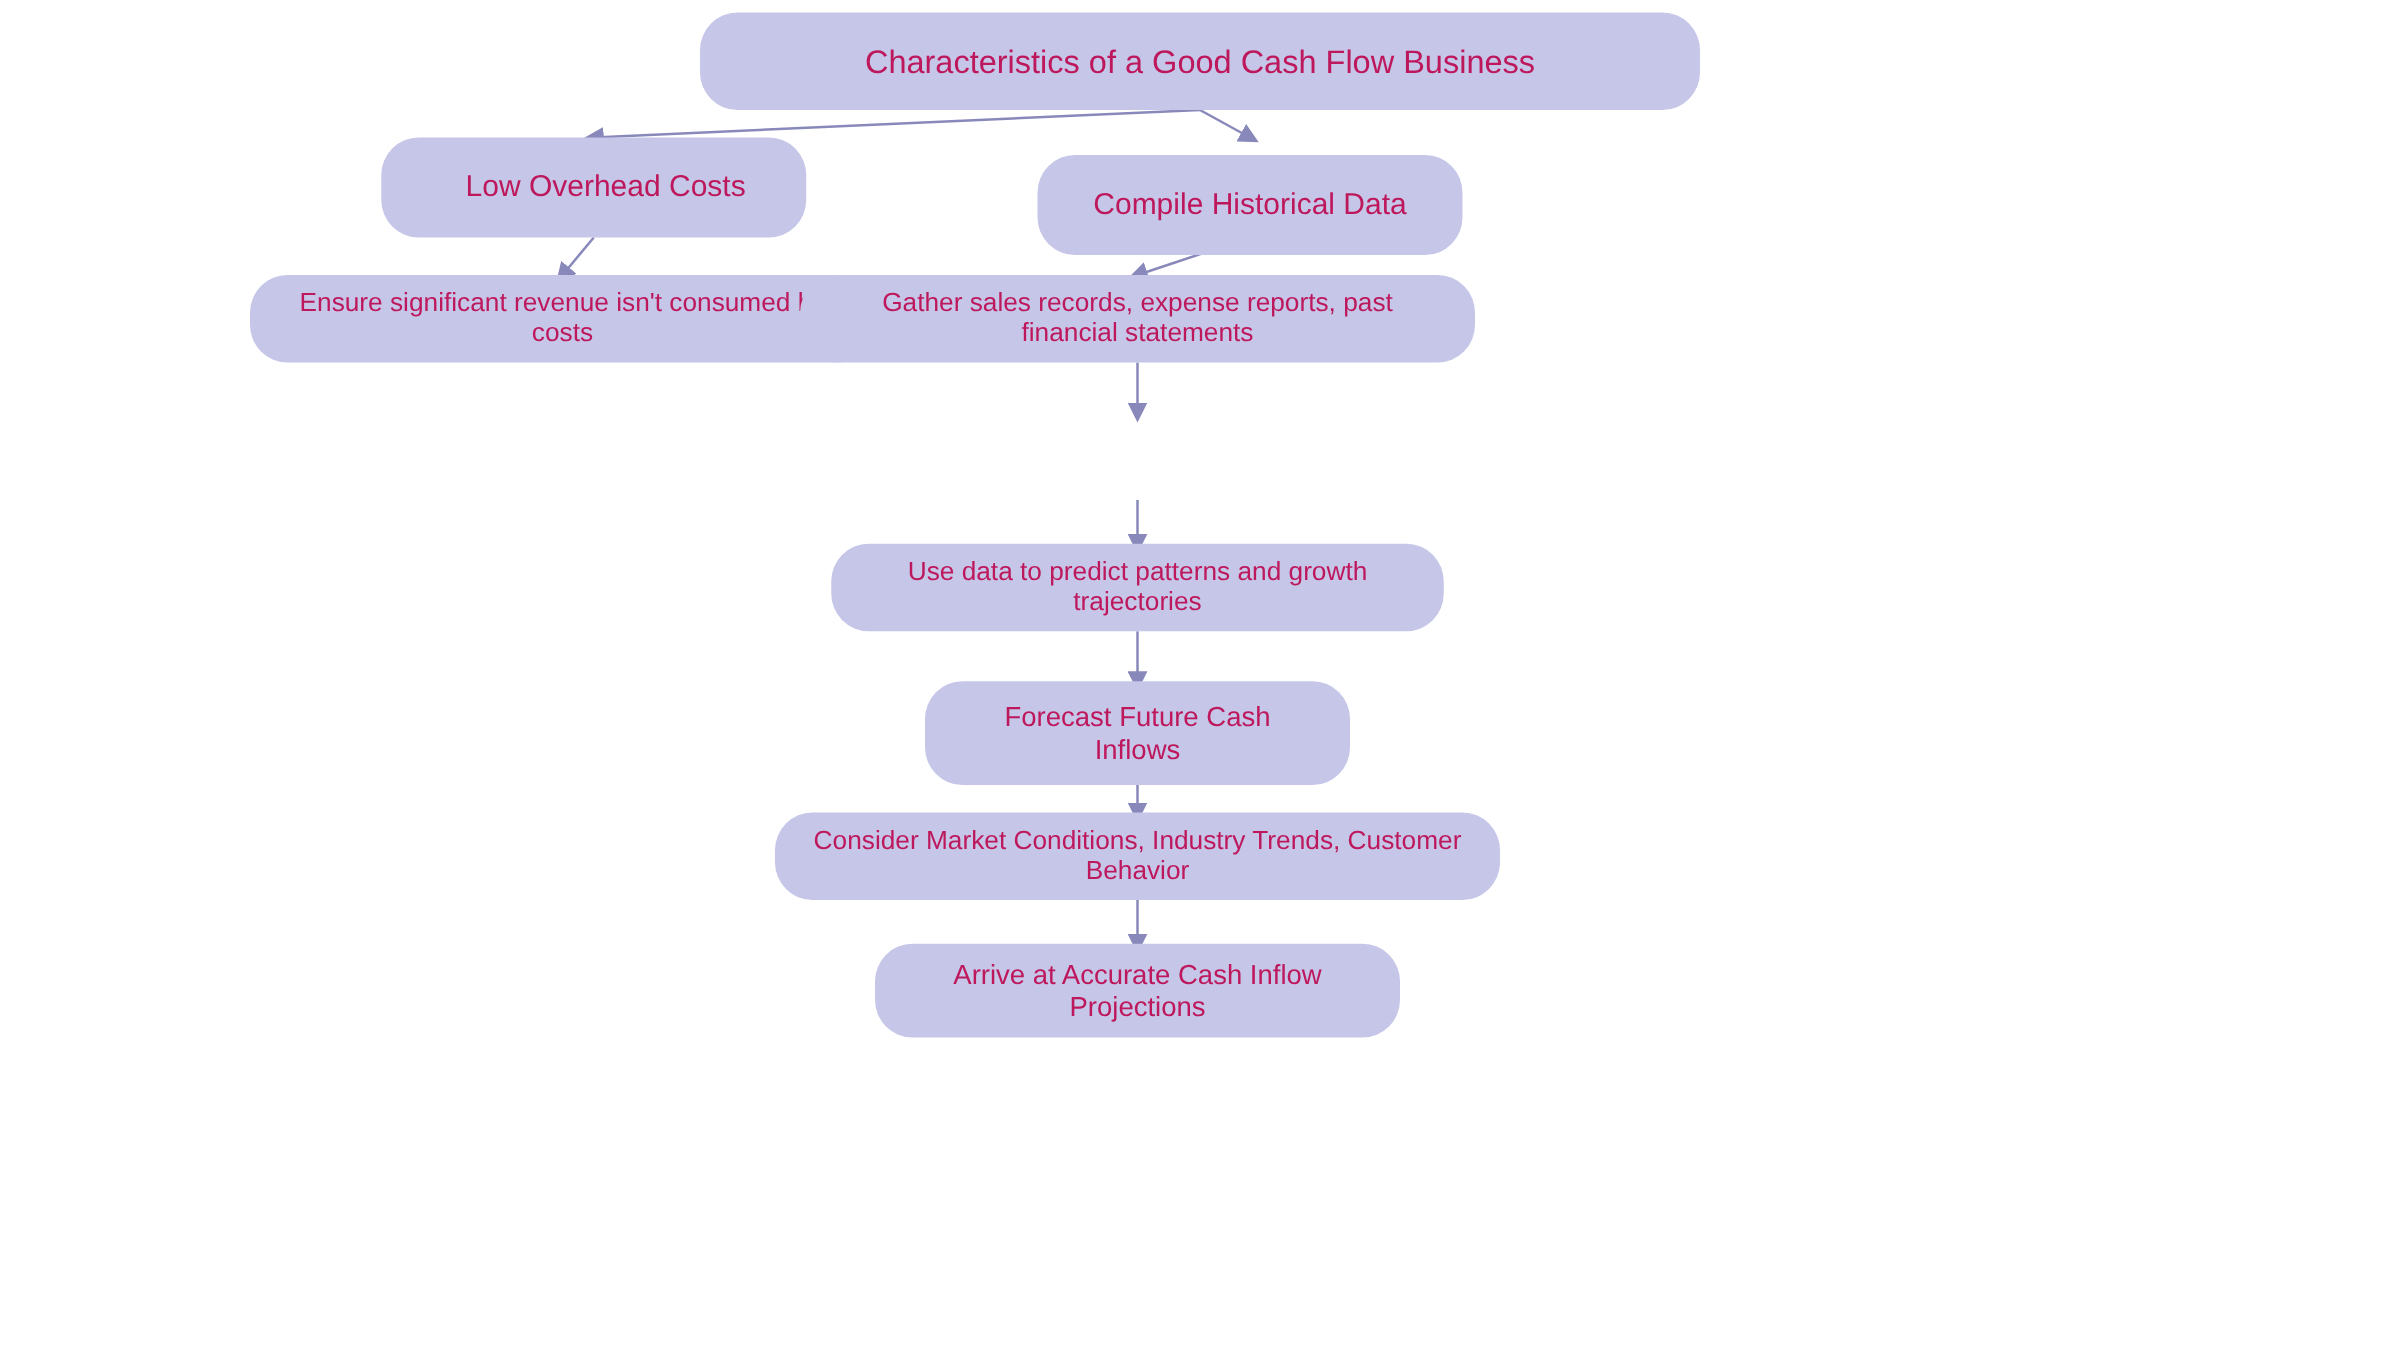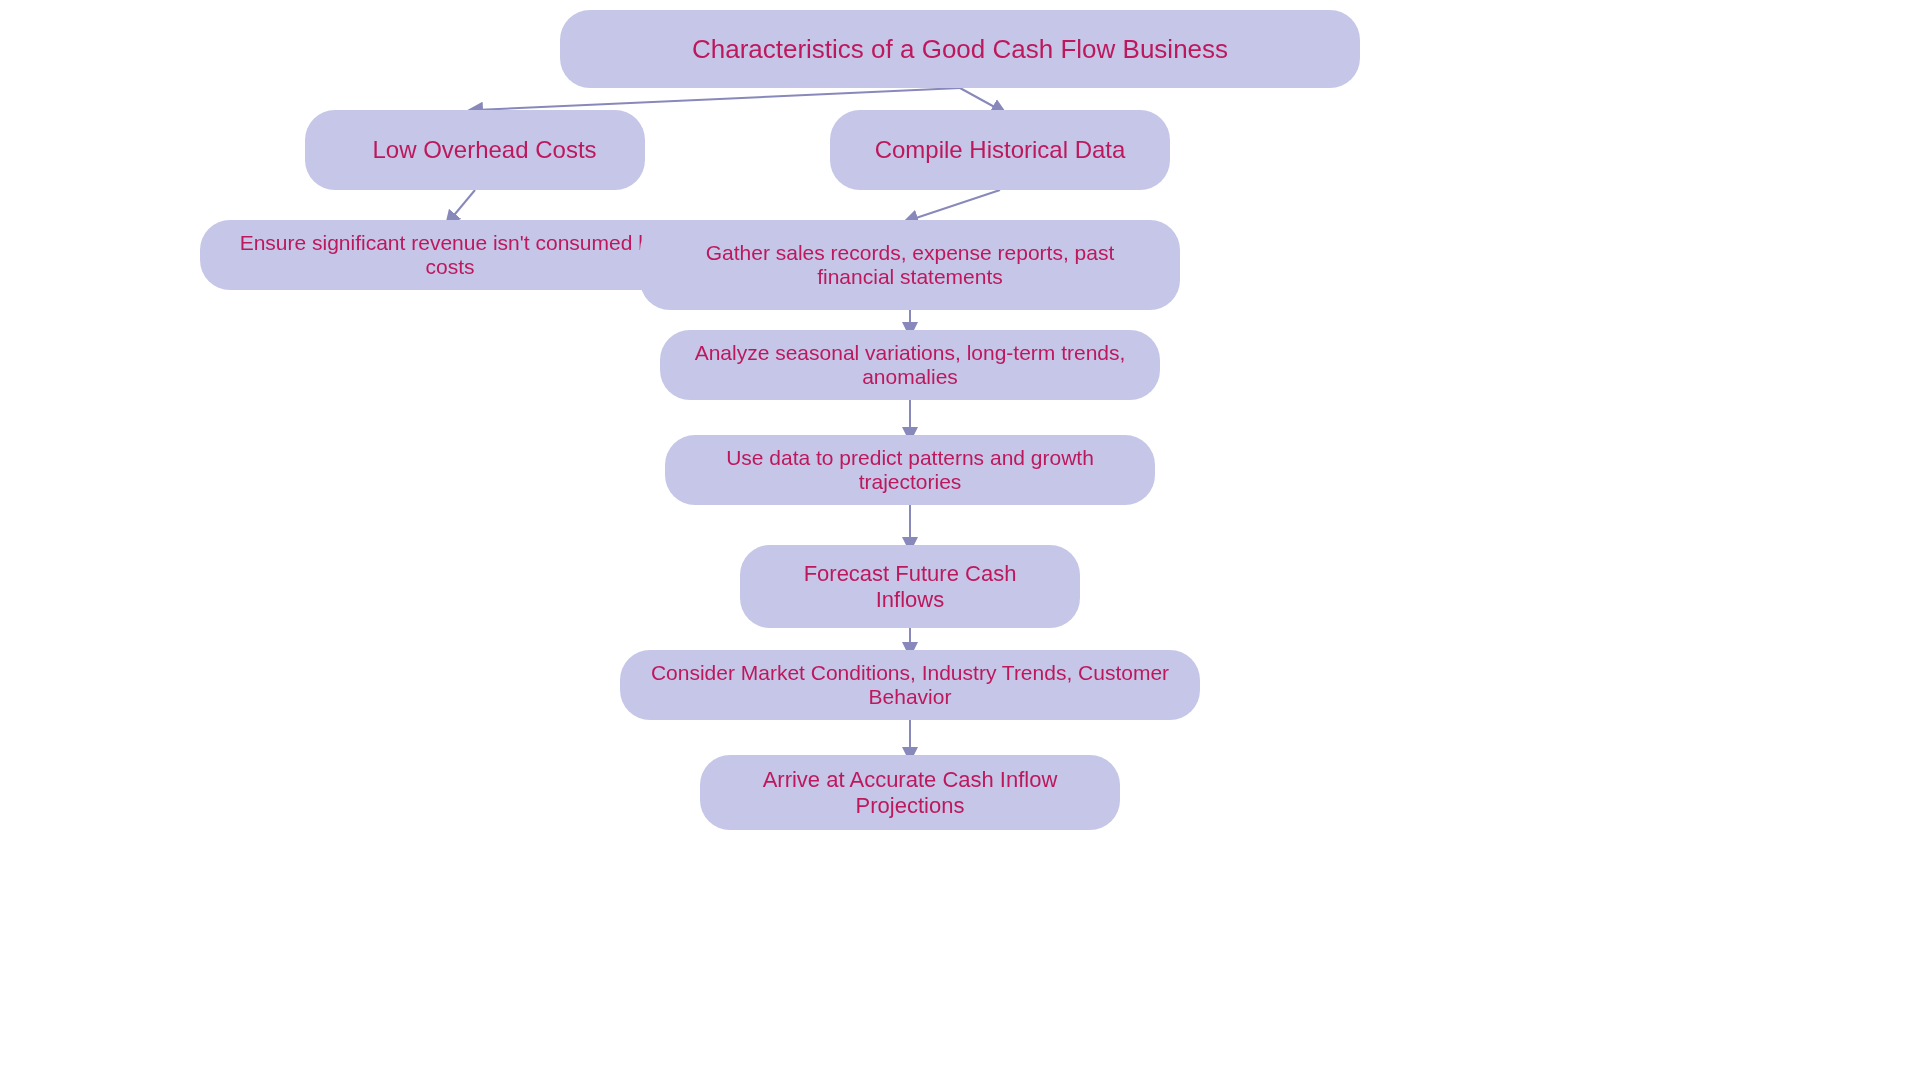--- a/index.html
+++ b/index.html
@@ -61,39 +61,39 @@
       left: 305px;
       top: 110px;
       width: 340px;
       height: 80px;
       font-size: 24px;
       padding-left: 47px;
     }
 
     .node-compile-historical {
       left: 830px;
-      top: 110px;
+      top: 124px;
       width: 340px;
       height: 80px;
       font-size: 24px;
     }
 
     .node-ensure-revenue {
       left: 200px;
       top: 220px;
       width: 500px;
       height: 70px;
       font-size: 21px;
     }
 
     .node-gather-sales {
       left: 640px;
       top: 220px;
       width: 540px;
-      height: 90px;
+      height: 70px;
       font-size: 21px;
     }
 
     .node-analyze-seasonal {
       left: 660px;
       top: 330px;
       width: 500px;
       height: 70px;
       font-size: 21px;
     }
@@ -164,21 +164,20 @@
   <div class="node node-root">Characteristics of a Good Cash Flow Business</div>
 
   <div class="node node-low-overhead">Low Overhead Costs</div>
 
   <div class="node node-compile-historical">Compile Historical Data</div>
 
   <div class="node node-ensure-revenue">Ensure significant revenue isn't consumed by costs</div>
 
   <div class="node node-gather-sales">Gather sales records, expense reports, past financial statements</div>
 
-  <div class="node node-analyze-seasonal">Analyze seasonal variations, long-term trends, anomalies</div>
 
   <div class="node node-use-data">Use data to predict patterns and growth trajectories</div>
 
   <div class="node node-forecast">Forecast Future Cash Inflows</div>
 
   <div class="node node-arrive">Arrive at Accurate Cash Inflow Projections</div>
 
   <div class="node node-consider-market">Consider Market Conditions, Industry Trends, Customer Behavior</div>
 
 </div>

